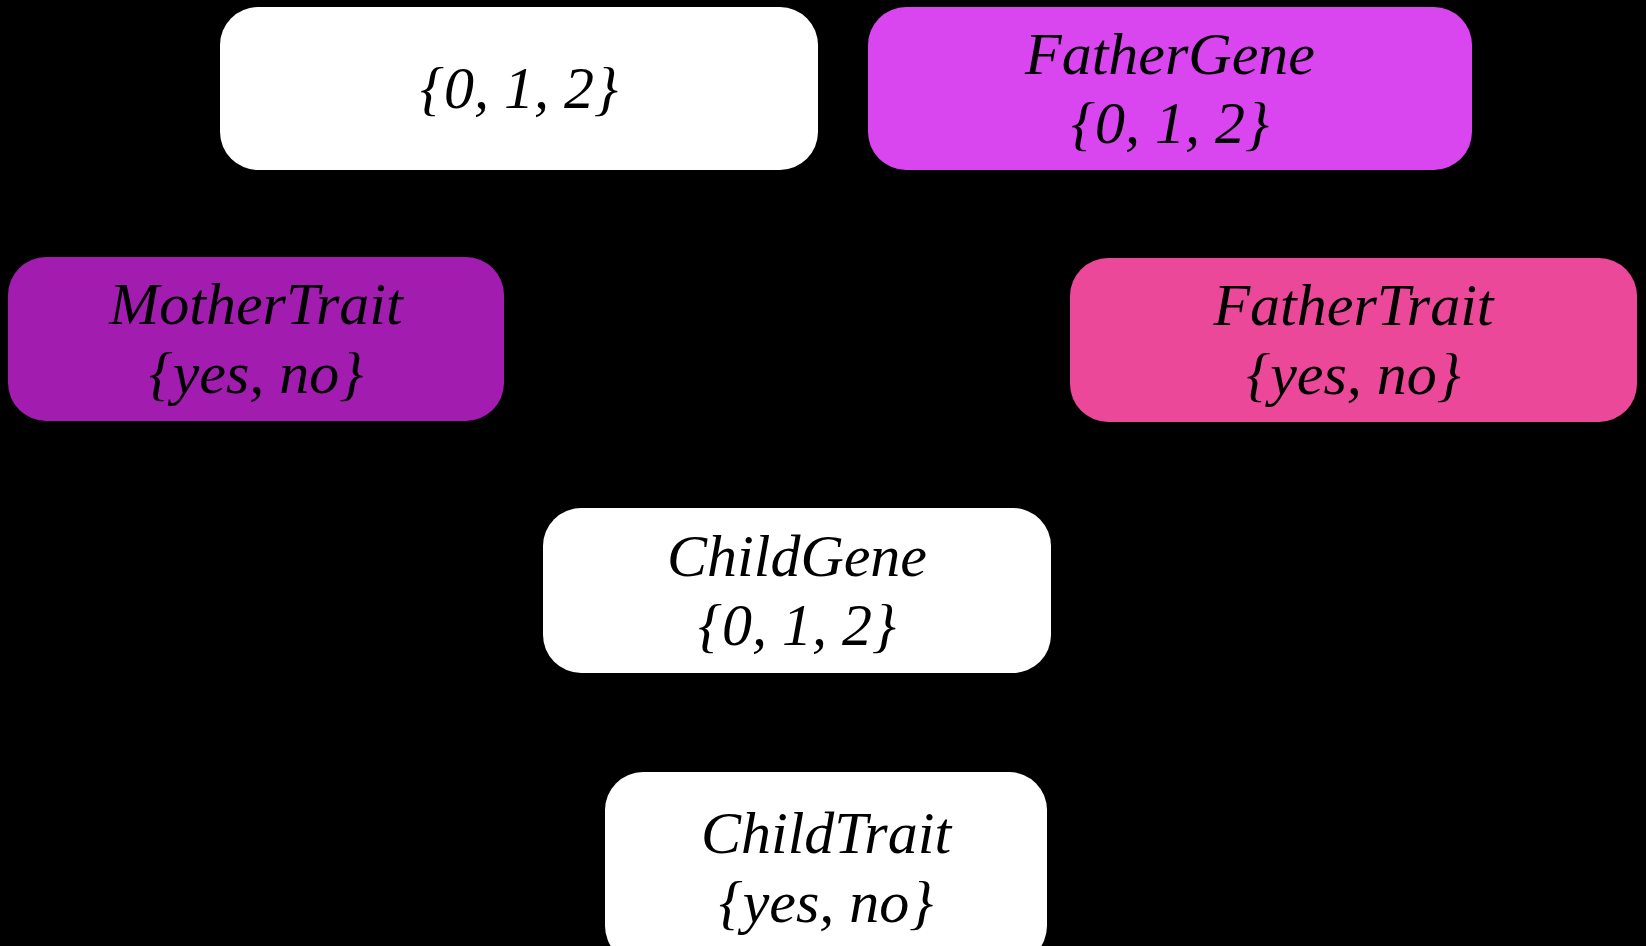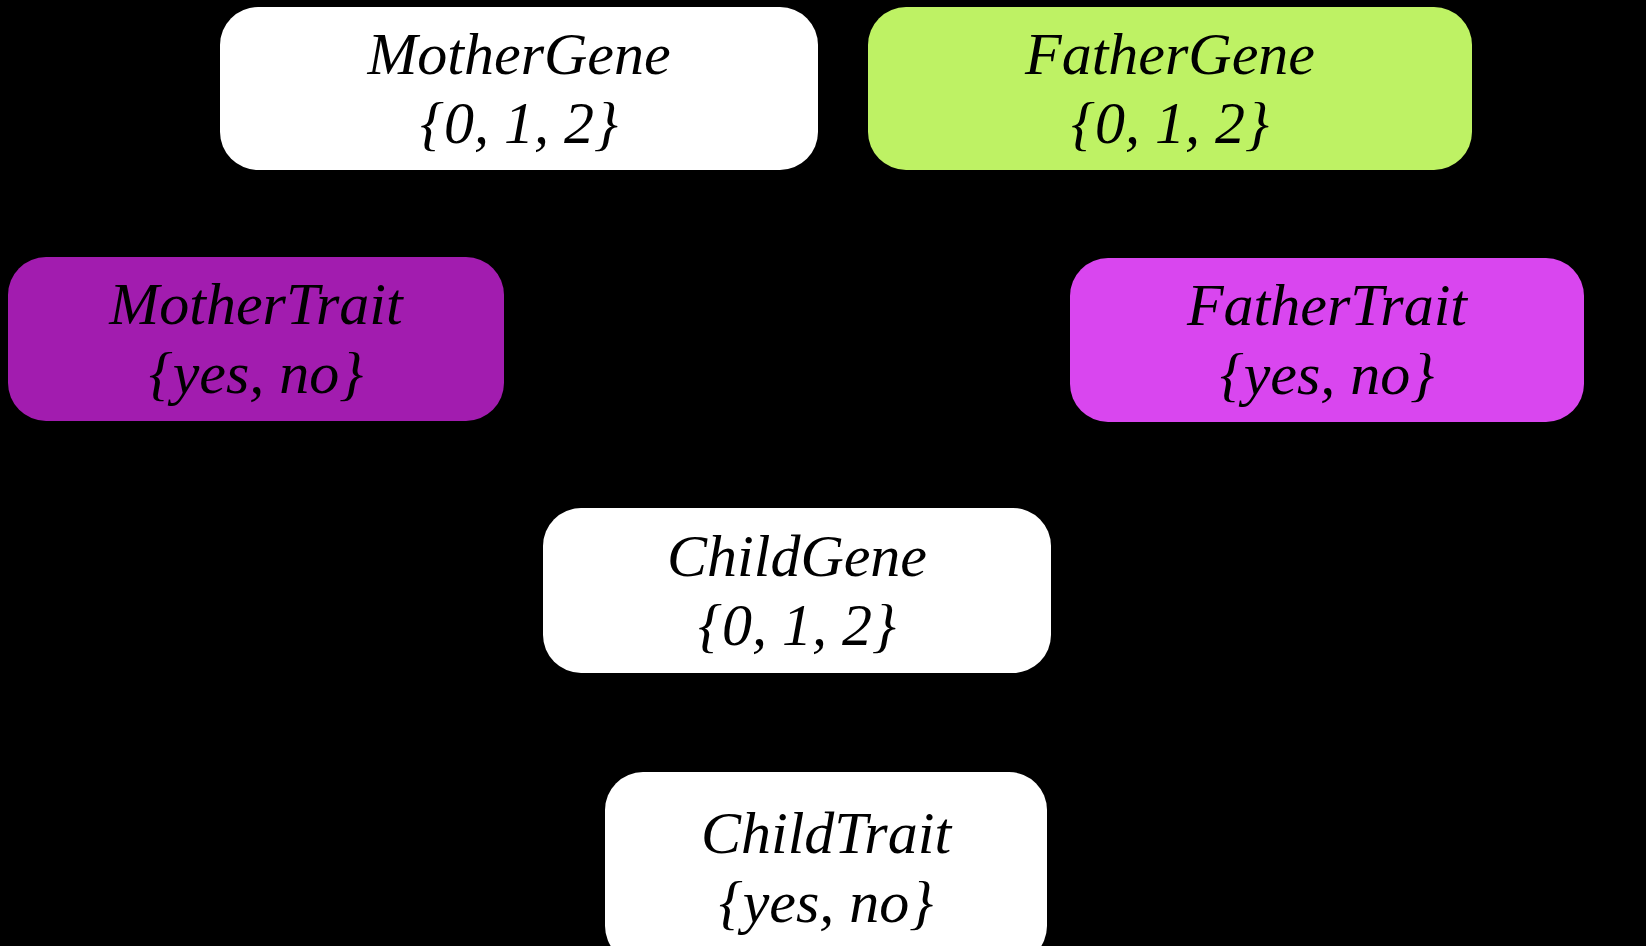--- a/index.html
+++ b/index.html
@@ -34,35 +34,34 @@
     white-space: nowrap;
     text-align: center;
   }
 </style>
 </head>
 <body>
 
 <div class="canvas">
 
   <div class="node" style="left: 220px; top: 7px; width: 598px; height: 163px; background: rgb(255, 255, 255);">
-    <span class="label">MotherGene</span>
     <span class="values">{0, 1, 2}</span>
   </div>
 
-  <div class="node" style="left: 868px; top: 7px; width: 604px; height: 163px; background: #bef264;">
+  <div class="node" style="left: 868px; top: 7px; width: 604px; height: 163px; background: #d946ef;">
     <span class="label">FatherGene</span>
     <span class="values">{0, 1, 2}</span>
   </div>
 
   <div class="node" style="left: 8px; top: 257px; width: 496px; height: 164px; background: #a21caf;">
     <span class="label">MotherTrait</span>
     <span class="values">{yes, no}</span>
   </div>
 
-  <div class="node" style="left: 1070px; top: 258px; width: 514px; height: 164px; background: #d946ef;">
+  <div class="node" style="left: 1070px; top: 258px; width: 567px; height: 164px; background: #ec4899;">
     <span class="label">FatherTrait</span>
     <span class="values">{yes, no}</span>
   </div>
 
   <div class="node" style="left: 543px; top: 508px; width: 508px; height: 165px; background: rgb(255, 255, 255);">
     <span class="label">ChildGene</span>
     <span class="values">{0, 1, 2}</span>
   </div>
 
   <div class="node" style="left: 605px; top: 772px; width: 442px; height: 192px; background: rgb(255, 255, 255);">

